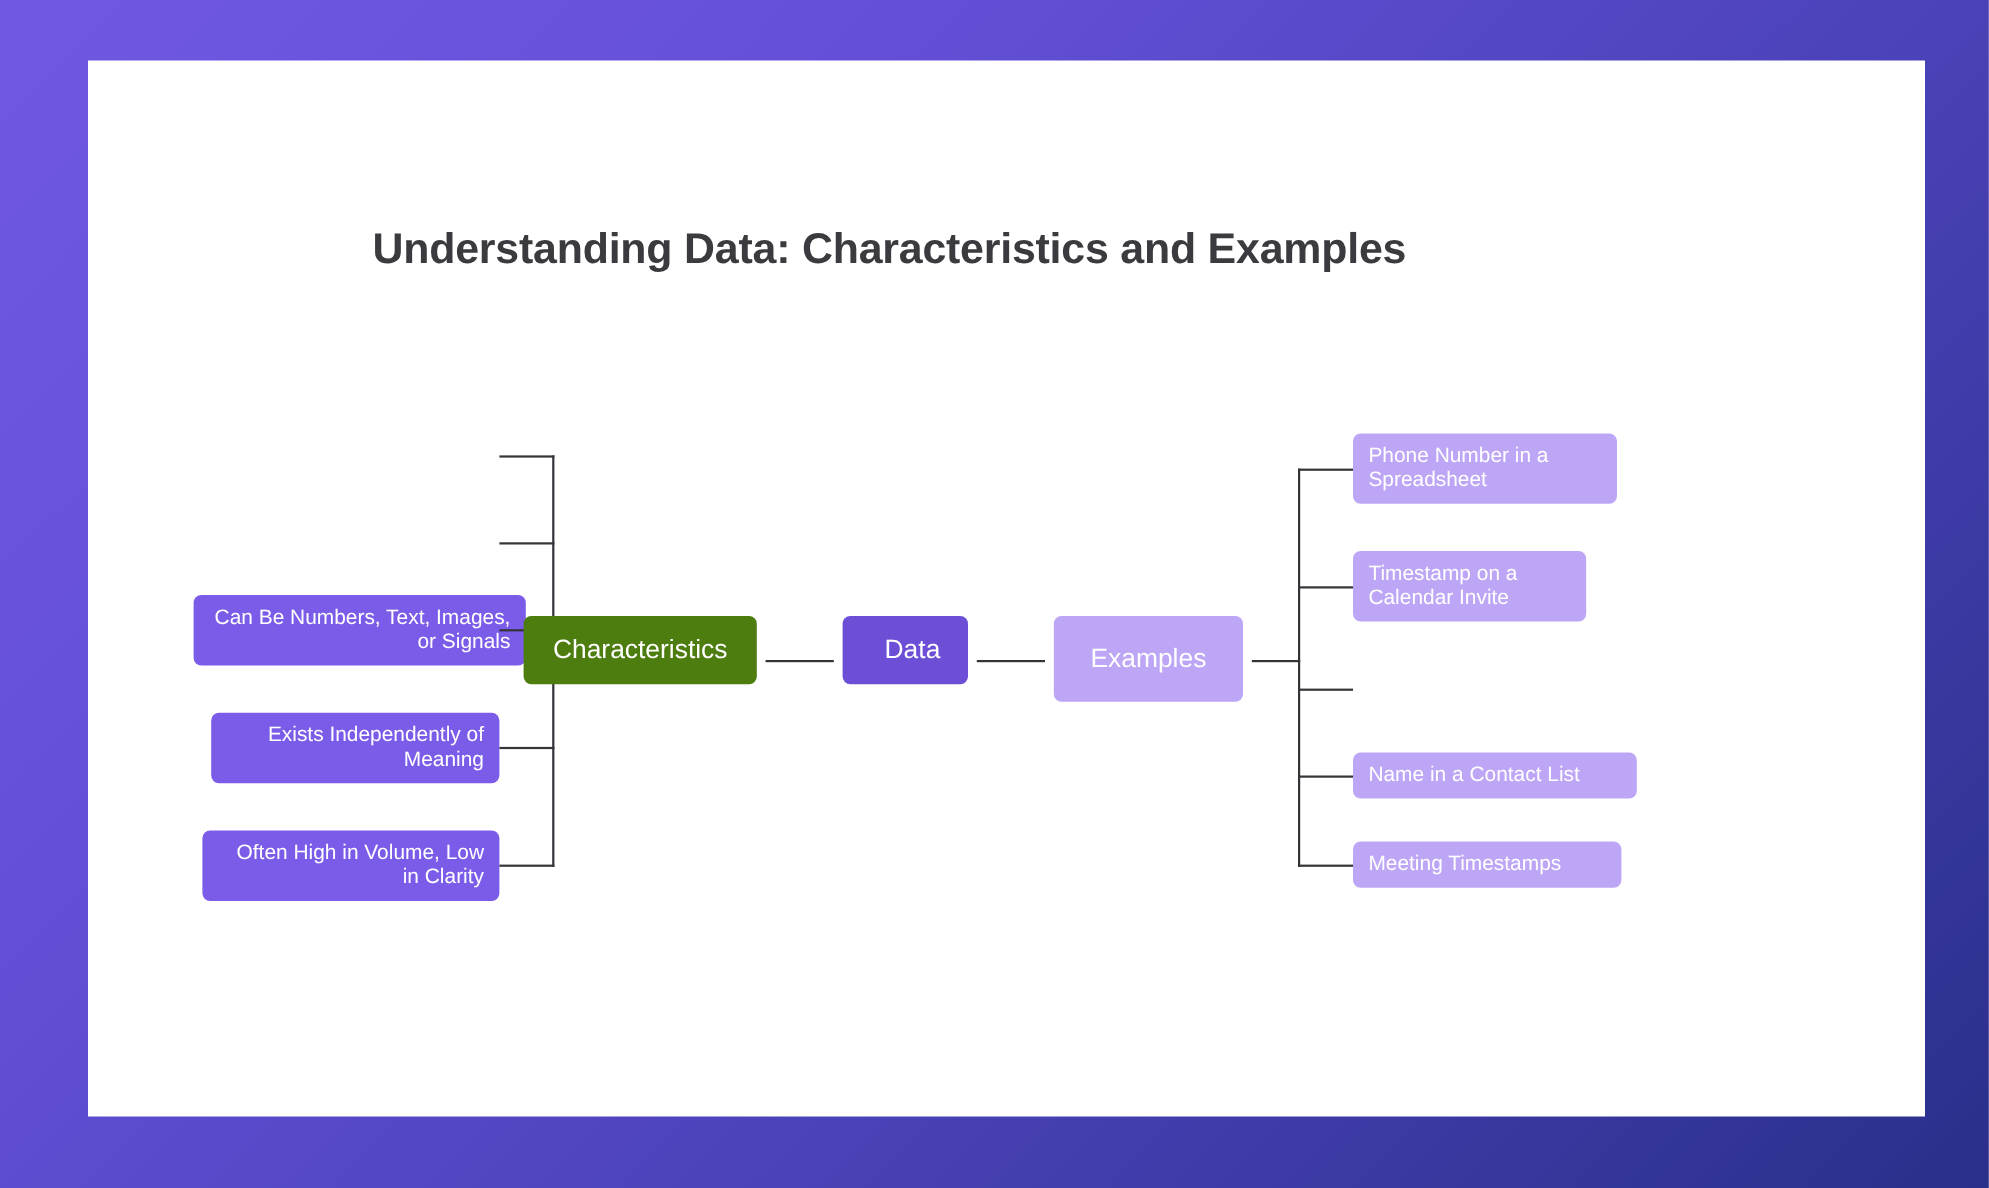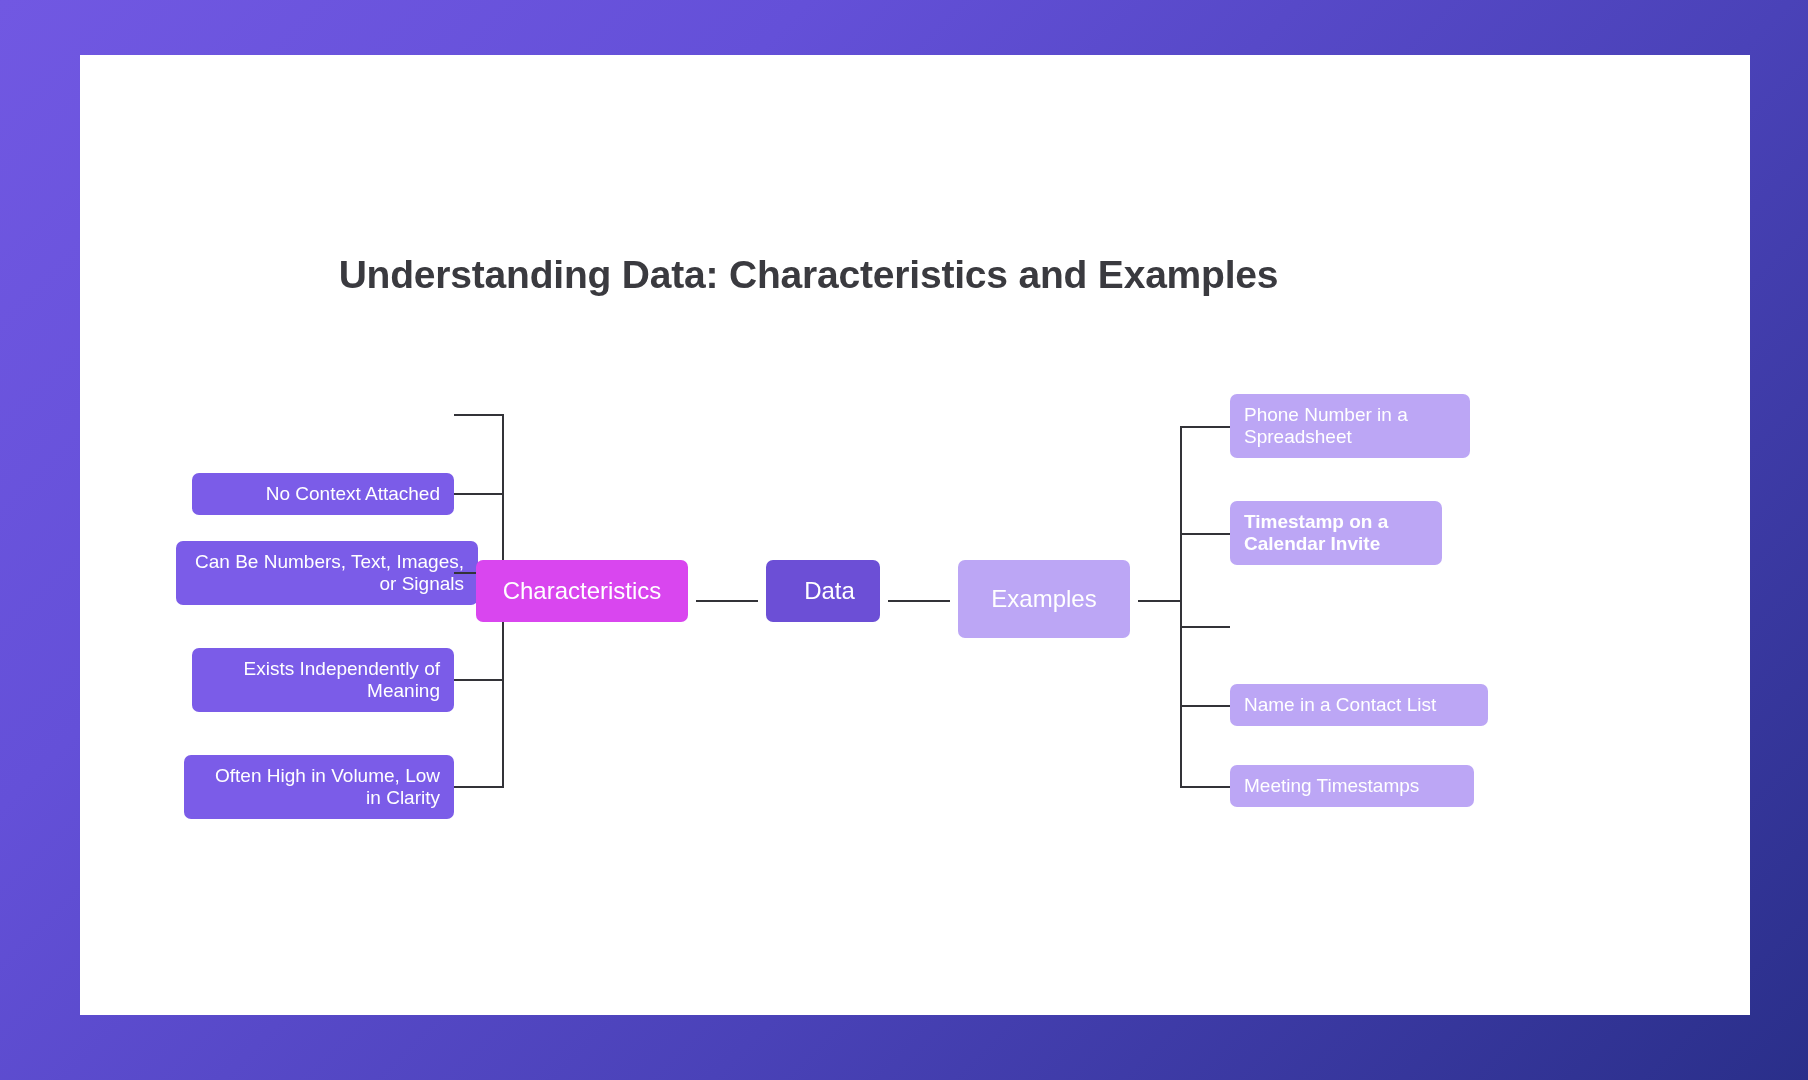--- a/index.html
+++ b/index.html
@@ -30,21 +30,20 @@
     position: absolute;
     left: 0;
     top: 150px;
     width: 1457px;
     text-align: center;
     font-size: 39px;
     font-weight: 600;
     color: #3a3a3f;
     letter-spacing: -0.2px;
     white-space: nowrap;
-    margin-top: 48px;
   }
 
   
   .node {
     position: absolute;
     display: flex;
     align-items: center;
     border-radius: 7px;
     color: #ffffff;
     line-height: 1.18;
@@ -60,21 +59,21 @@
   }
 
   .node.level-leaf-right {
     background: #bca6f5;
     font-size: 19px;
     justify-content: flex-start;
     text-align: left;
   }
 
   .node.level-branch {
-    background: #d946ef;
+    background: #4d7c0f;
     font-size: 24px;
     justify-content: center;
     text-align: center;
   }
 
   .node.level-root {
     background: #6c4fd6;
     font-size: 24px;
     justify-content: center;
     text-align: center;
@@ -96,23 +95,20 @@
   .conn-v { width: 2px; }
 </style>
 </head>
 <body>
 
 <div id="canvas">
 
   <div id="diagram-title">Understanding Data: Characteristics and Examples</div>
 
 
-  <div class="node level-leaf-left" style="left:112px; top:418px; width:262px; height:42px;">
-    <span>No Context Attached</span>
-  </div>
 
   <div class="node level-leaf-left" style="left:96px; top:486px; width:302px; height:64px;">
     <span>Can Be Numbers, Text, Images, or Signals</span>
   </div>
 
   <div class="node level-leaf-left" style="left:112px; top:593px; width:262px; height:64px;">
     <span>Exists Independently of Meaning</span>
   </div>
 
   <div class="node level-leaf-left" style="left:104px; top:700px; width:270px; height:64px;">
@@ -152,21 +148,21 @@
   <div class="conn conn-h" style="left:1100px; top:371px; width:50px;"></div>
   <div class="conn conn-h" style="left:1100px; top:478px; width:50px;"></div>
   <div class="conn conn-h" style="left:1100px; top:571px; width:50px;"></div>
   <div class="conn conn-h" style="left:1100px; top:650px; width:50px;"></div>
   <div class="conn conn-h" style="left:1100px; top:731px; width:50px;"></div>
 
   <div class="node level-leaf-right" style="left:1150px; top:339px; width:240px; height:64px;">
     <span>Phone Number in a Spreadsheet</span>
   </div>
 
-  <div class="node level-leaf-right" style="left:1150px; top:446px; width:212px; height:64px;font-weight:bold;">
+  <div class="node level-leaf-right" style="left:1150px; top:446px; width:212px; height:64px;">
     <span>Timestamp on a Calendar Invite</span>
   </div>
 
 
   <div class="node level-leaf-right" style="left:1150px; top:629px; width:258px; height:42px;">
     <span>Name in a Contact List</span>
   </div>
 
   <div class="node level-leaf-right" style="left:1150px; top:710px; width:244px; height:42px;text-align:right;">
     <span>Meeting Timestamps</span>

